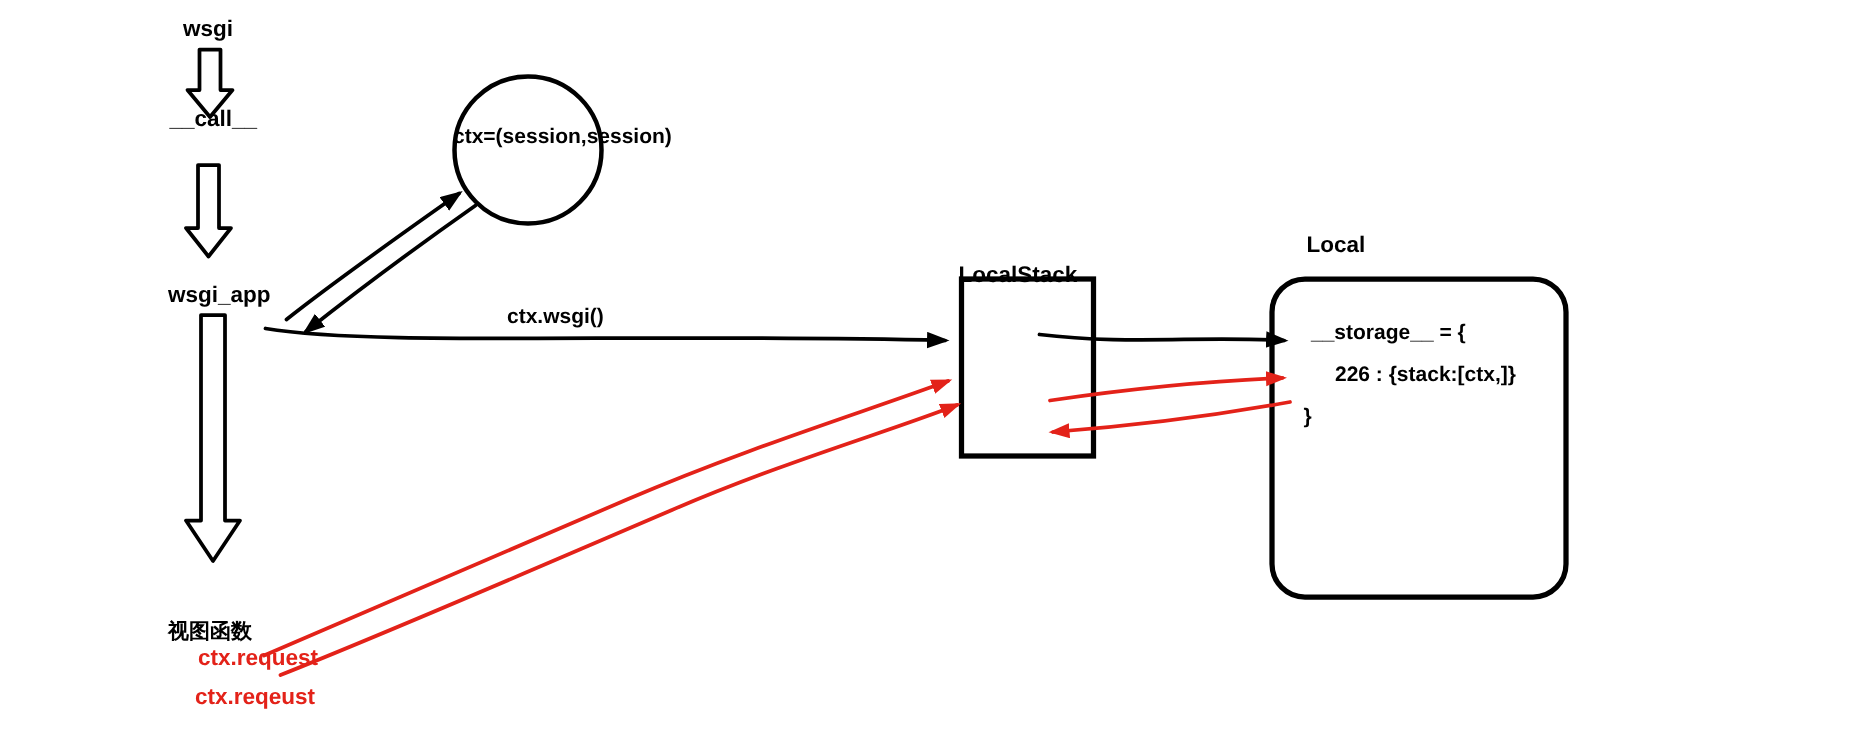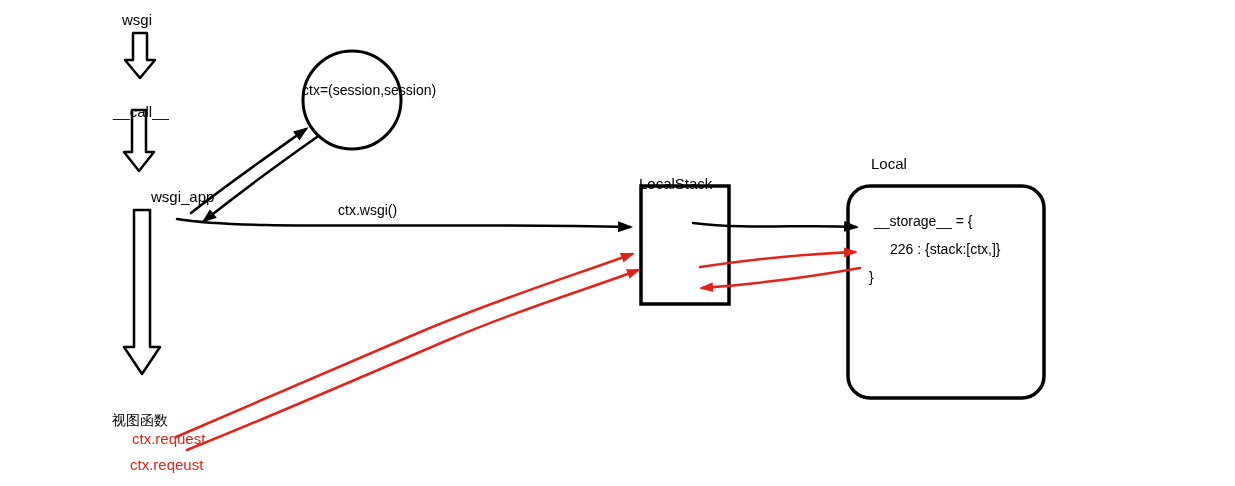--- a/index.html
+++ b/index.html
@@ -18,21 +18,21 @@
   .layer {
     position: absolute;
     left: 0;
     top: 0;
     width: 1235px;
     height: 486px;
   }
   .label {
     position: absolute;
     font-family: "Liberation Sans", sans-serif;
-    font-weight: normal;
+    font-weight: bold;
     color: #000000;
     white-space: nowrap;
     font-size: 15px;
     line-height: 1;
   }
   .label.sm { font-size: 14px; }
   .label.red { color: #e32219; }
 </style>
 </head>
 <body>
@@ -75,23 +75,23 @@
 
     <path d="M 860 268 C 805 278, 755 284, 702 288" fill="none" stroke="#e32219" stroke-width="2.5" stroke-linecap="round" marker-end="url(#arrow-red)"></path>
 
     <path d="M 176 437 C 250 406, 330 371, 418 333 C 500 298, 575 275, 632 254" fill="none" stroke="#e32219" stroke-width="2.5" stroke-linecap="round" marker-end="url(#arrow-red)"></path>
 
     <path d="M 187 450 C 265 419, 352 381, 448 340 C 525 307, 592 288, 638 270" fill="none" stroke="#e32219" stroke-width="2.5" stroke-linecap="round" marker-end="url(#arrow-red)"></path>
   </svg>
 
   <div class="label" style="left:122px; top:12px;">wsgi</div>
 
-  <div class="label" style="left:113px; top:104px;">__call__</div>
+  <div class="label" style="left:113px; top:72px;">__call__</div>
 
-  <div class="label" style="left:112px; top:189px;margin-left:39px;">wsgi_app</div>
+  <div class="label" style="left:112px; top:189px;">wsgi_app</div>
 
   <div class="label sm" style="left:302px; top:83px;">ctx=(session,session)</div>
 
   <div class="label sm" style="left:338px; top:203px;">ctx.wsgi()</div>
 
   <div class="label" style="left:639px; top:176px;">LocalStack</div>
 
   <div class="label" style="left:871px; top:156px;">Local</div>
 
   <div class="label sm" style="left:874px; top:214px;text-align:right;">__storage__ = {</div>

